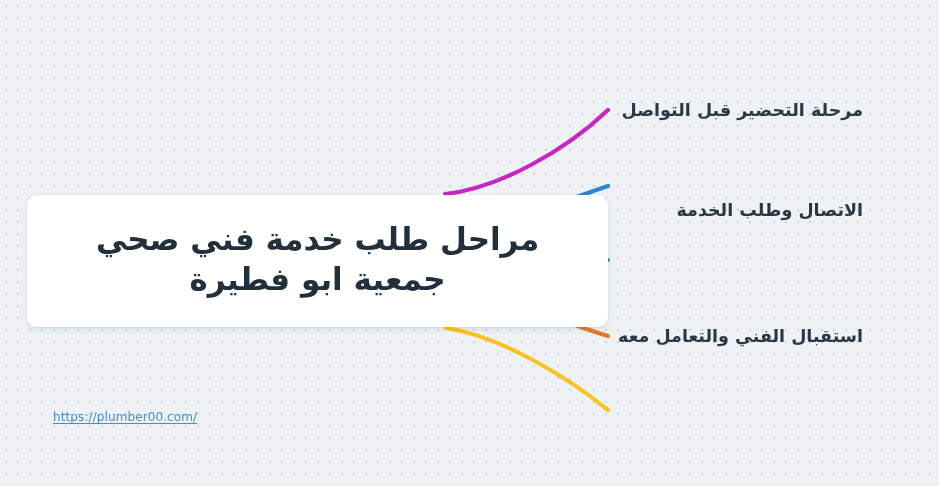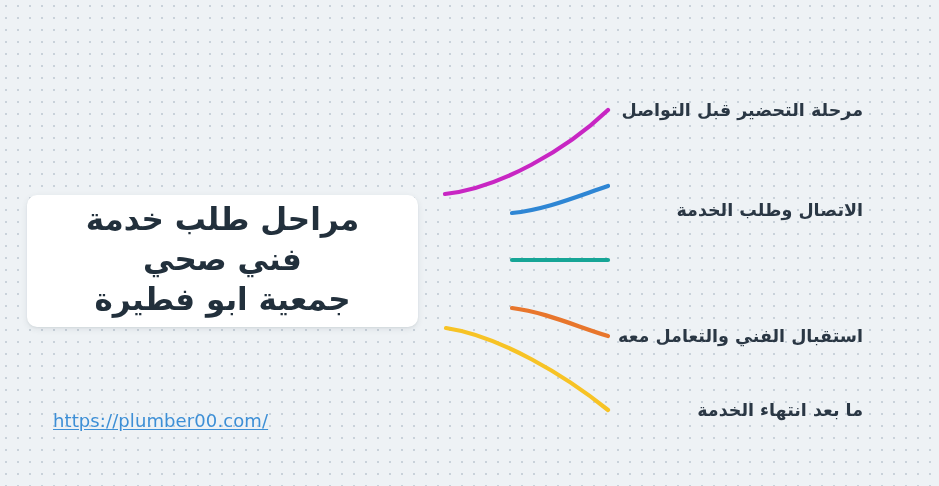--- a/index.html
+++ b/index.html
@@ -34,21 +34,21 @@
     width: 939px;
     height: 486px;
     pointer-events: none;
   }
 
   
   #root-node {
     position: absolute;
     left: 27px;
     top: 195px;
-    width: 391px;
+    width: 581px;
     height: 132px;
     background: #ffffff;
     border-radius: 10px;
     box-shadow: 0 2px 6px rgba(40, 55, 70, 0.10), 0 1px 2px rgba(40,55,70,0.06);
     display: flex;
     align-items: center;
     justify-content: center;
     box-sizing: border-box;
     padding: 6px 26px 10px 26px;
     z-index: 5;
@@ -77,21 +77,21 @@
     white-space: nowrap;
     transform: translateY(-50%);
     z-index: 4;
   }
 
   
   #site-link {
     position: absolute;
     left: 53px;
     top: 410px;
-    font-size: 18px;
+    font-size: 12px;
     color: #3d8fd6;
     text-decoration: underline;
     text-underline-offset: 2px;
     direction: ltr;
     letter-spacing: 0.1px;
   }
 </style>
 </head>
 <body>
 
@@ -106,17 +106,16 @@
   </svg>
 
   <div id="root-node" style="background: rgb(255, 255, 255);">
     <div id="root-title" style="color: rgb(34, 48, 60);">مراحل  طلب خدمة فني صحي
 جمعية ابو فطيرة</div>
   </div>
 
   <div class="branch-label" id="label-0" style="top:110px;">مرحلة التحضير قبل التواصل</div>
   <div class="branch-label" id="label-1" style="top:186px;margin-top:24px;">الاتصال وطلب الخدمة</div>
   <div class="branch-label" id="label-3" style="top:336px;margin-left:20px;">استقبال الفني والتعامل معه</div>
-  <div class="branch-label" id="label-4" style="top:410px;">ما بعد انتهاء الخدمة</div>
 
   <a id="site-link" href="#" style="color: rgb(61, 143, 214);">https://plumber00.com/</a>
 
 </div>
 
 </body></html>

